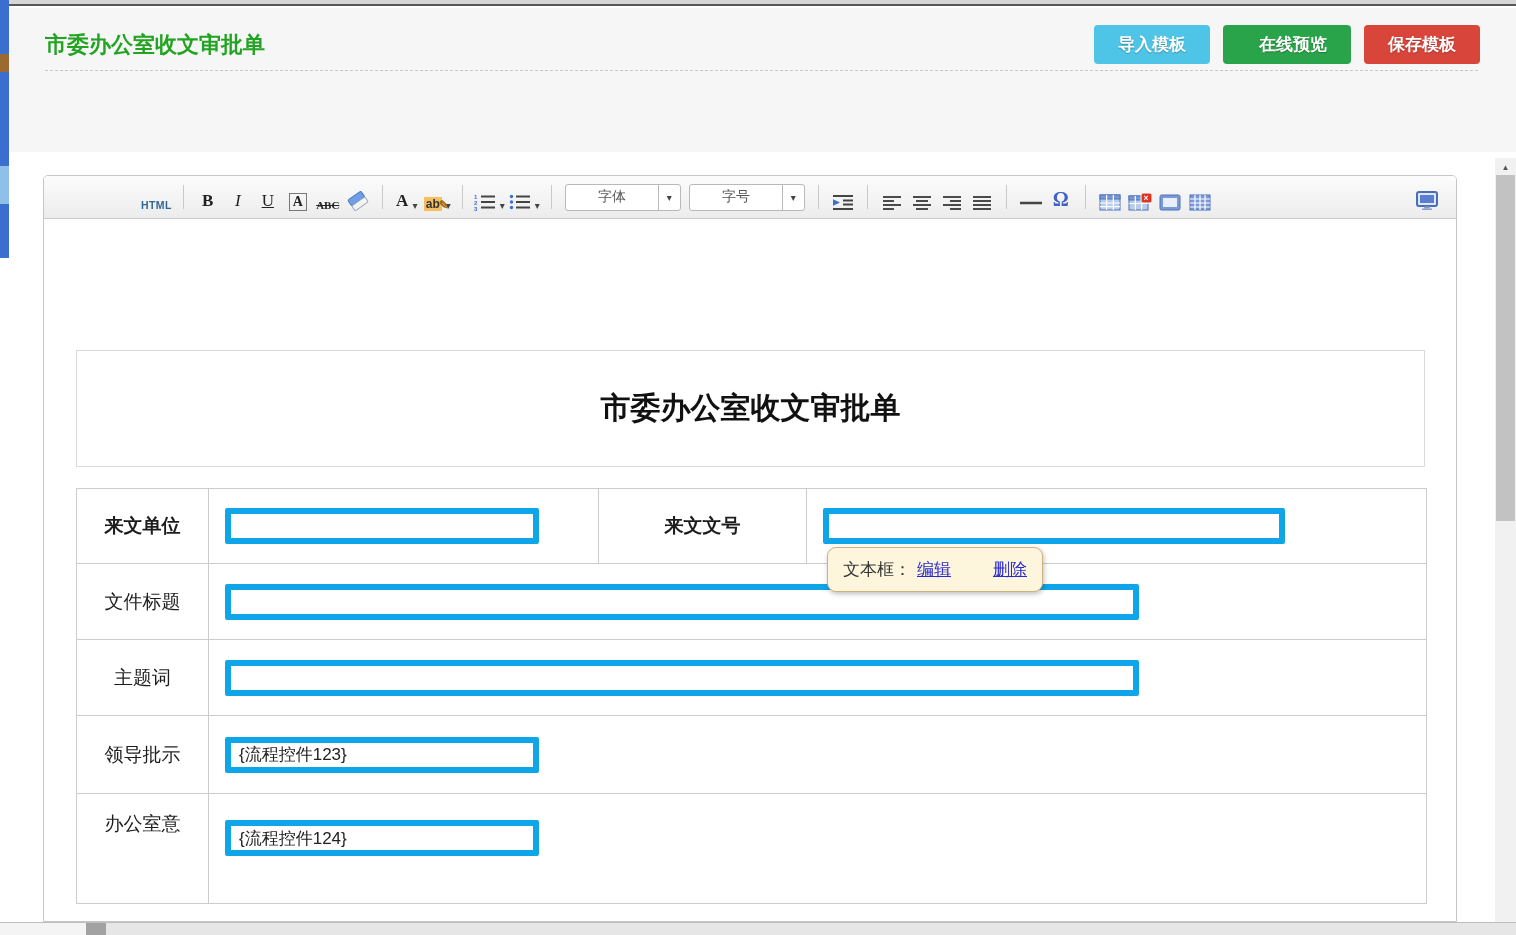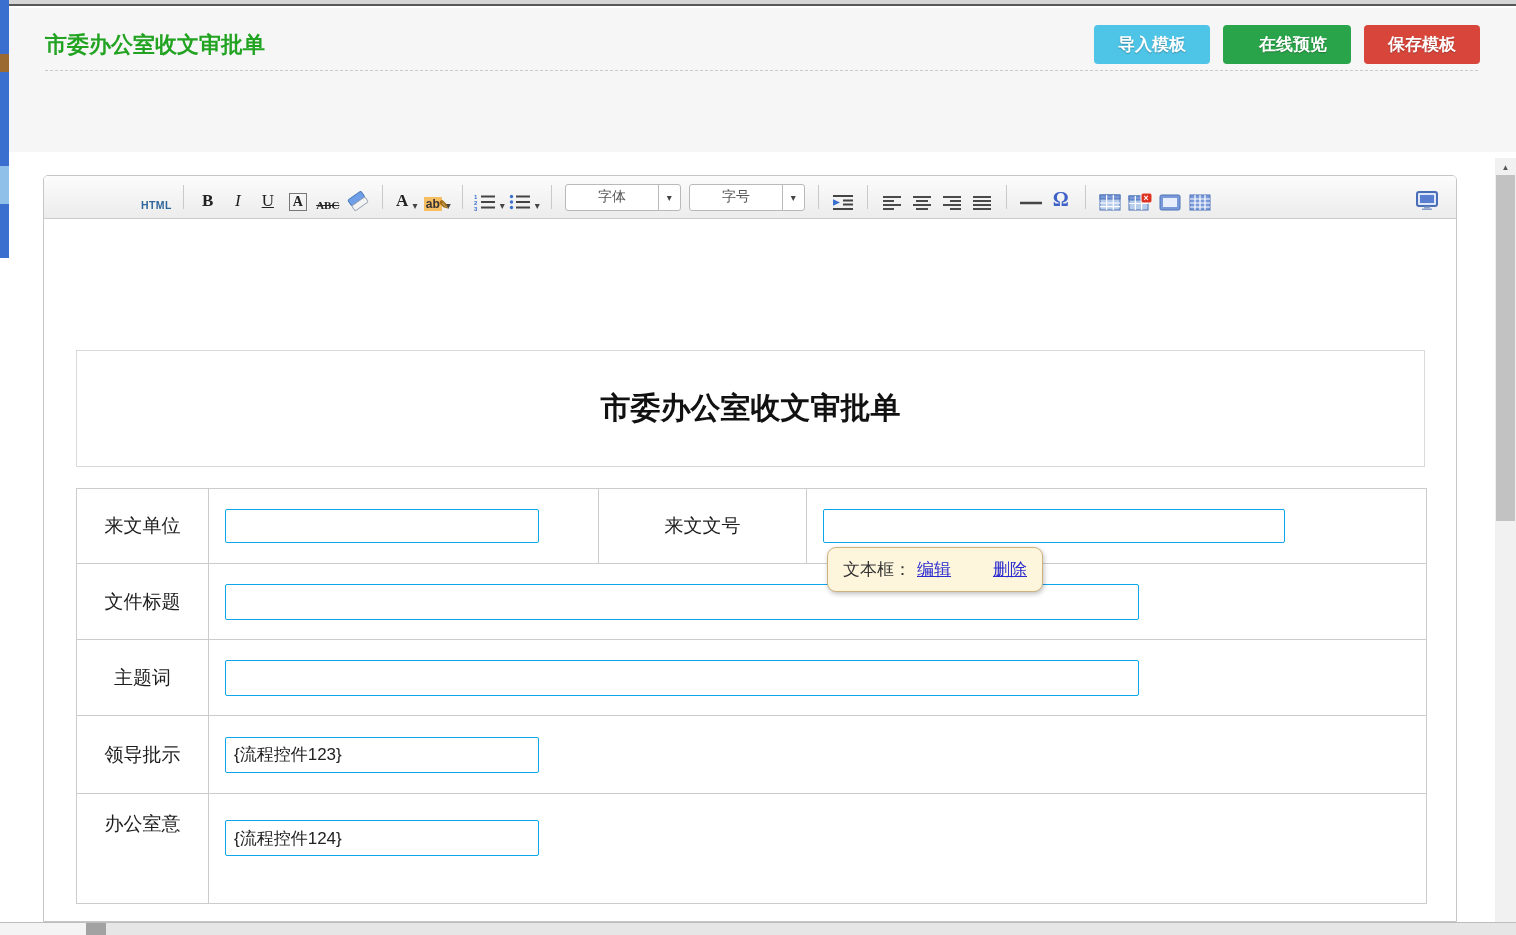--- a/index.html
+++ b/index.html
@@ -58,25 +58,25 @@
   
   .content { position:relative; height:703px; background:#fff; }
   .doc-title-box { position:absolute; left:32px; top:131px; width:1349px; height:117px;
     border:1px solid #d9d9d9; display:flex; align-items:center; justify-content:center; }
   .doc-title { font-size:30px; font-weight:bold; color:#111; }
   .form-table { position:absolute; left:32px; top:269px; width:1350px; border-collapse:collapse;
     table-layout:fixed; }
   .form-table td { border:1px solid #cccccc; }
   td.lbl { text-align:center; font-size:19px; color:#1c1c1c; }
   td.cell { padding-left:16px; }
-  tr.r1 td { height:75px; } tr.r2 td { height:76px; } tr.r3 td { height:76px; }
+  tr.r1 td { height:75px;font-weight:bold; } tr.r2 td { height:76px; } tr.r3 td { height:76px; }
   tr.r4 td { height:75px; } tr.r5 td { height:78px; } tr.r6 td { height:110px; }
   tr.r6 td.lbl { vertical-align:top; padding-top:17px; }
   tr.r6 td.cell { vertical-align:top; padding-top:26px; }
-  .tb { background:#fff; border:1px solid #0ea5e9; border-radius:2px; height:34px;
+  .tb { background:#fff; border:6px solid #0ea5e9; border-radius:2px; height:34px;
     display:flex; align-items:center; padding:12px 8px; font-size:17px; color:#222; }
   .tb.tall { height:36px; }
 
   
   .ctl-tooltip { position:absolute; left:783px; top:328px; height:45px; padding:0 15px;
     display:flex; align-items:center; background:#fdf6dd; border:1px solid #cdb27d;
     border-radius:9px; box-shadow:1px 2px 5px rgba(0,0,0,.25); font-size:17px; color:#333; z-index:5; }
   .ctl-tooltip a { color:#2a2ad0; text-decoration:underline; cursor:pointer; }
   .ctl-tooltip .lnk-edit { margin-left:6px; }
   .ctl-tooltip .lnk-del { margin-left:42px; }

